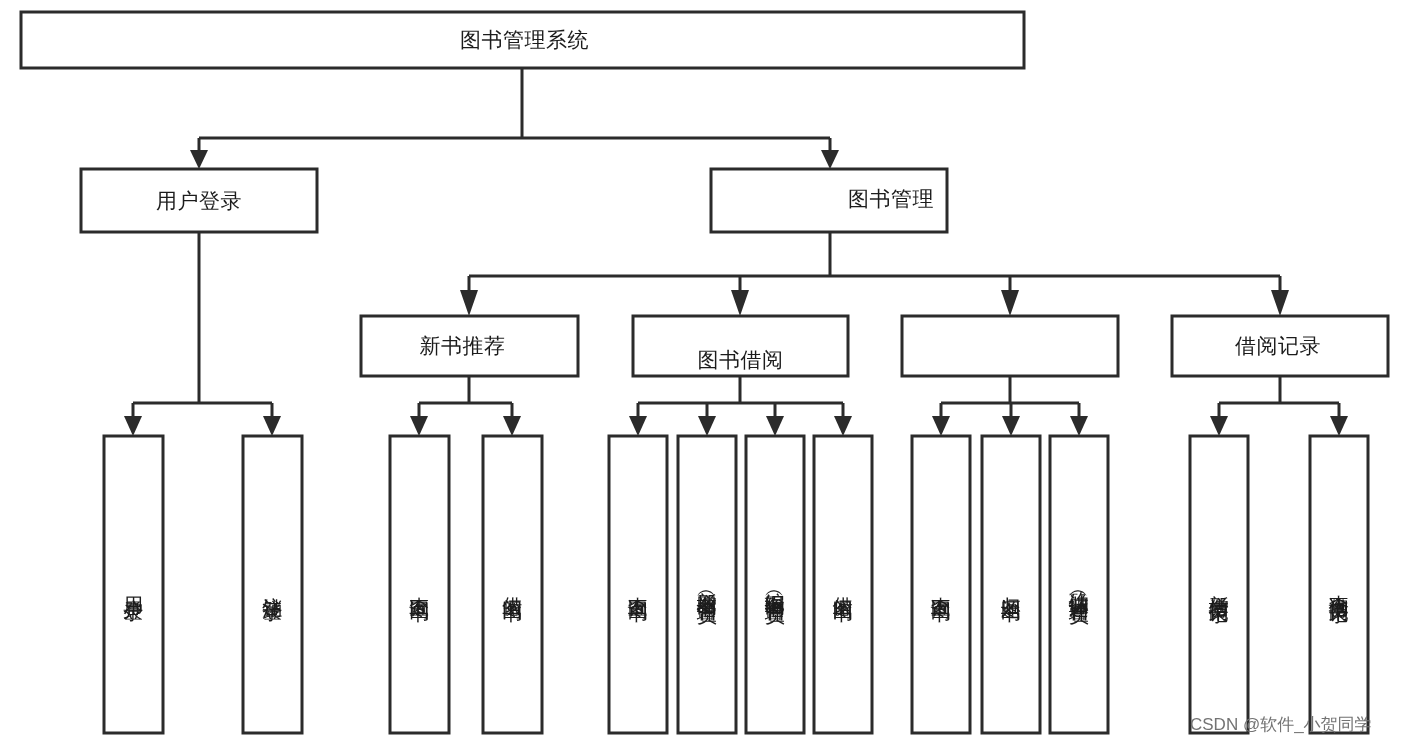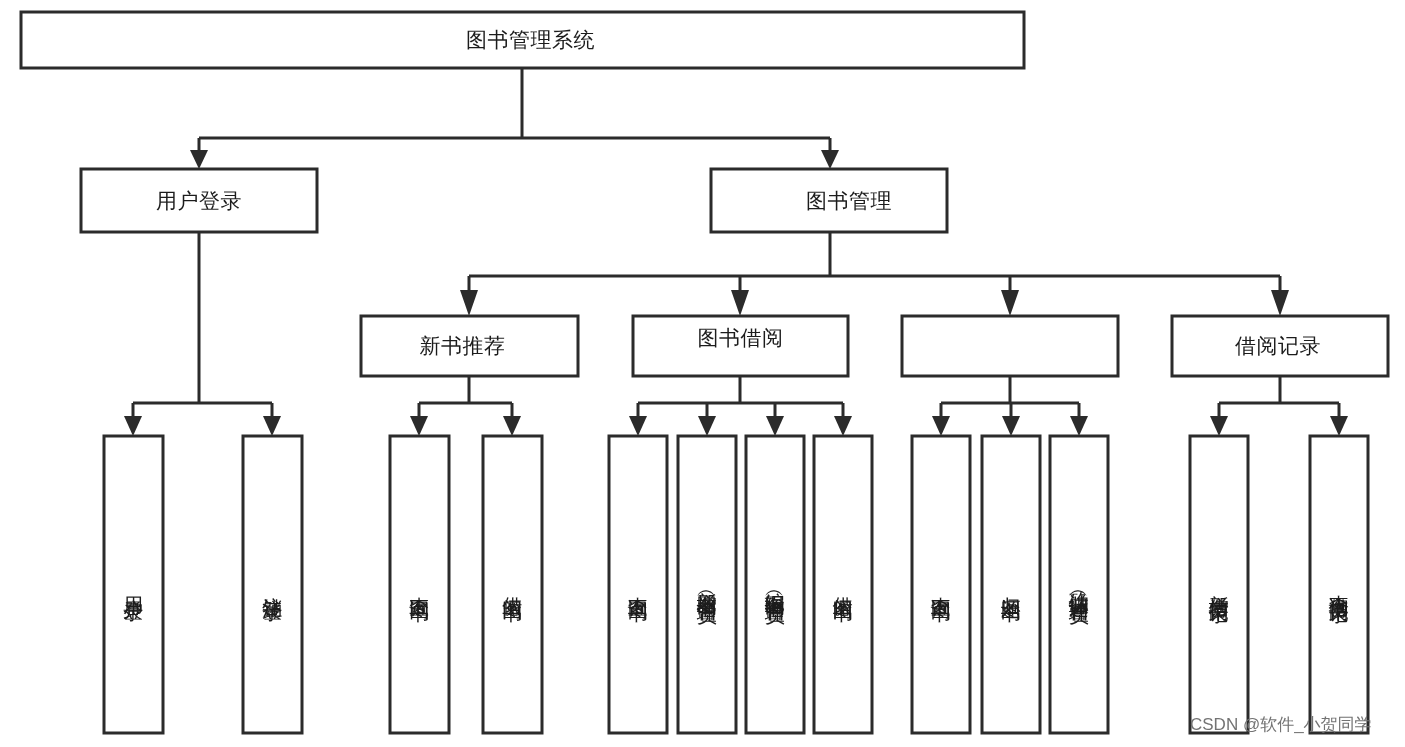--- a/index.html
+++ b/index.html
@@ -157,27 +157,27 @@
       <polygon class="arrow-head" points="1070,416 1088,416 1079,436"></polygon>
     </g>
 
     <g>
       <path class="connector" d="M 1280 376 L 1280 403 M 1219 403 L 1339 403 M 1219 403 L 1219 418 M 1339 403 L 1339 418"></path>
       <polygon class="arrow-head" points="1210,416 1228,416 1219,436"></polygon>
       <polygon class="arrow-head" points="1330,416 1348,416 1339,436"></polygon>
     </g>
   </svg>
 
-  <div class="node-label-h" style="left:29px; top:12px; width:1003px; height:56px;">图书管理系统</div>
+  <div class="node-label-h" style="left:23px; top:12px; width:1003px; height:56px;">图书管理系统</div>
 
   <div class="node-label-h" style="left:81px; top:169px; width:236px; height:63px;">用户登录</div>
-  <div class="node-label-h" style="left:711px; top:169px; width:276px; height:63px;">图书管理</div>
+  <div class="node-label-h" style="left:753px; top:169px; width:276px; height:63px;font-family:Liberation Mono, monospace;">图书管理</div>
 
   <div class="node-label-h" style="left:361px; top:316px; width:203px; height:60px;">新书推荐</div>
-  <div class="node-label-h" style="left:633px; top:308px; width:215px; height:60px;">图书借阅</div>
+  <div class="node-label-h" style="left:633px; top:330px; width:215px; height:60px;">图书借阅</div>
   <div class="node-label-h" style="left:1172px; top:316px; width:212px; height:60px;">借阅记录</div>
 
   <div class="node-label-v" style="left:104px; top:436px; width:59px; height:297px;">
     <span>用户登录</span>
   </div>
   <div class="node-label-v" style="left:243px; top:436px; width:59px; height:297px;">
     <span>注销登录</span>
   </div>
 
   <div class="node-label-v" style="left:390px; top:436px; width:59px; height:297px;">

